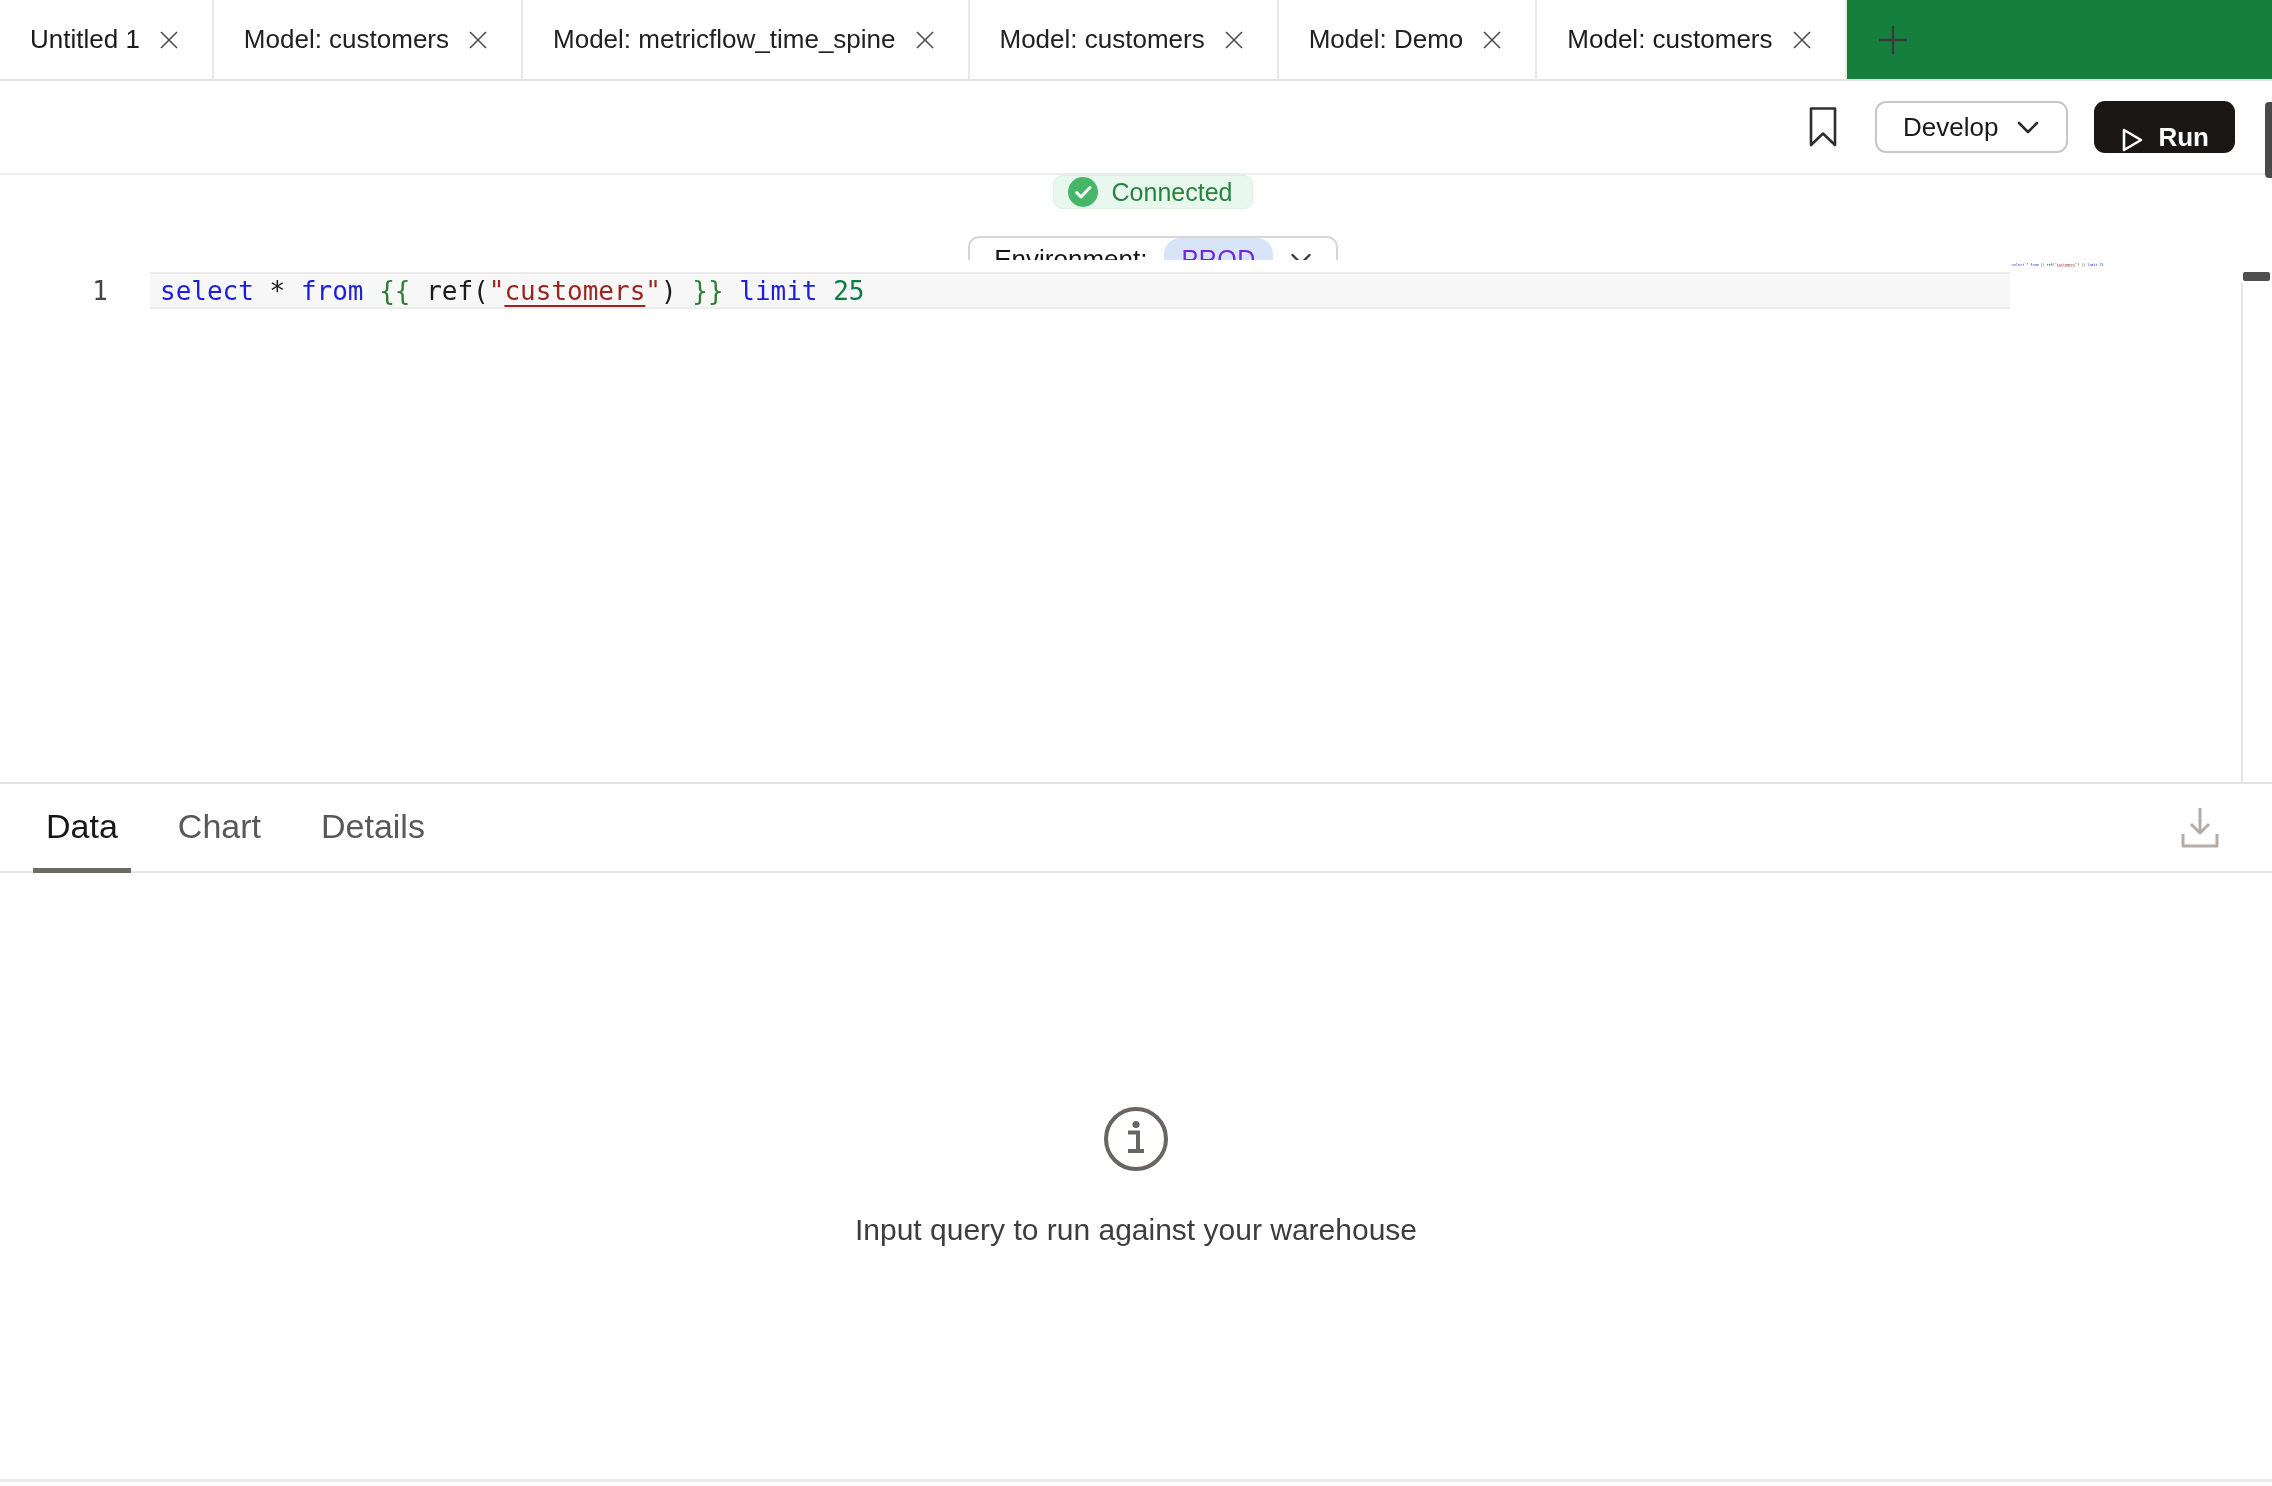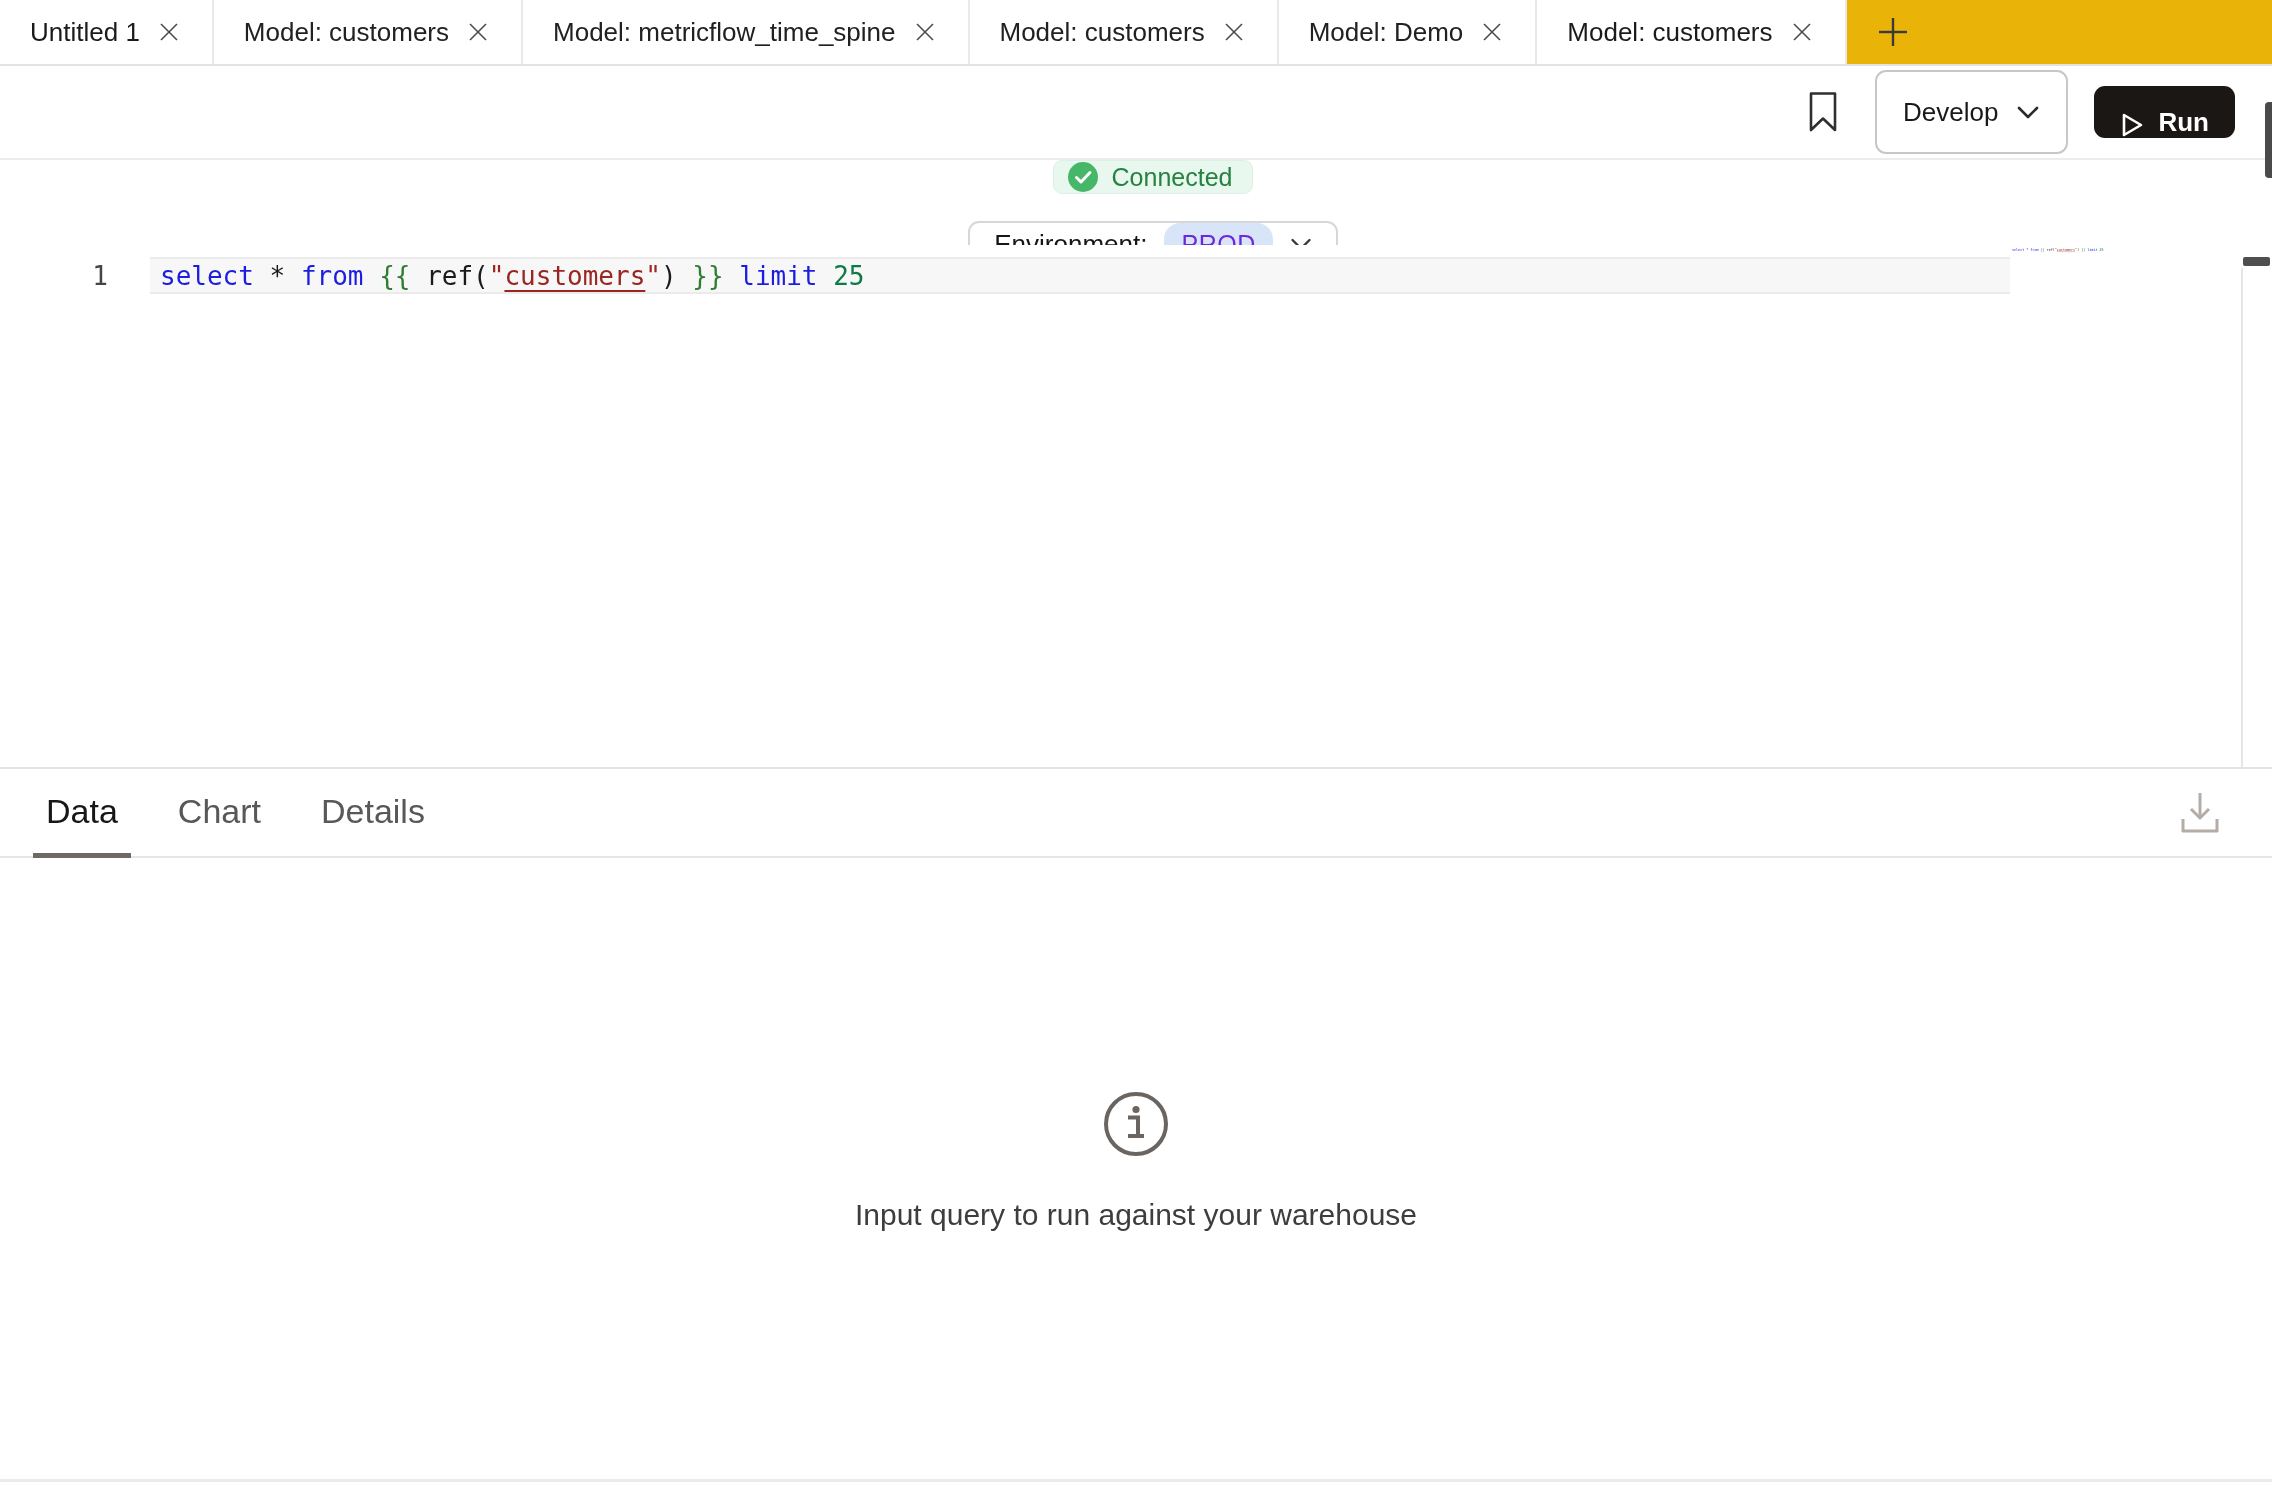--- a/index.html
+++ b/index.html
@@ -2,32 +2,32 @@
 <html><head>
 <meta charset="utf-8">
 <style>
   * { margin:0; padding:0; box-sizing:border-box; }
   html,body { width:2272px; height:1486px; background:#ffffff; }
   body { font-family:"Liberation Sans", sans-serif; color:#1b1b1b; position:relative; overflow:hidden; }
 
   .page { position:absolute; inset:0; width:2272px; height:1486px; background:#fff; }
 
   
-  .tabbar { display:flex; align-items:stretch; height:66px; border-bottom:2px solid #e3e3e3; background:#eab308; }
+  .tabbar { display:flex; align-items:stretch; height:81px; border-bottom:2px solid #e3e3e3; background:#15803d; }
   .tab { display:flex; align-items:center; justify-content:center; gap:16px; border-right:2px solid #e9e9e9; padding:0 30px; cursor:pointer; background:#fff; }
   .tab .label { font-size:26px; color:#222020; white-space:nowrap; }
   .tab.modified .label { color:var(--accent); }
   .tab .close { display:flex; align-items:center; justify-content:center; width:26px; height:26px; }
   .tab-add { display:flex; align-items:center; justify-content:center; width:92px; }
   svg { display:block; }
 
   
   .toolbar { height:94px; border-bottom:2px solid #ececec; display:flex; align-items:center; justify-content:flex-end; padding-right:37px; gap:0; background:#fff; }
   .bookmark-btn { display:flex; align-items:center; justify-content:center; width:60px; height:60px; margin-right:22px; cursor:pointer; background:none; border:none; }
-  .develop-btn { display:flex; align-items:center; gap:18px; height:84px; padding:10px 26px; border:2px solid #c7c7c7; border-radius:11px; background:#fff; font-size:26px; font-weight:500; color:#191919; cursor:pointer; margin-right:26px; font-family:"Liberation Sans", sans-serif; }
+  .develop-btn { display:flex; align-items:center; gap:18px; height:52px; padding:10px 26px; border:2px solid #c7c7c7; border-radius:11px; background:#fff; font-size:26px; font-weight:500; color:#191919; cursor:pointer; margin-right:26px; font-family:"Liberation Sans", sans-serif; }
   .run-btn { display:flex; align-items:flex-end; gap:14px; height:52px; padding:0 26px; border:none; border-radius:11px; background:var(--run-bg); color:#ffffff; font-size:26px; font-weight:600; cursor:pointer; font-family:"Liberation Sans", sans-serif; }
 
   
   .window-scroll-thumb { position:absolute; right:0; top:102px; width:7px; height:76px; background:#4a4a4a; border-radius:4px 0 0 4px; }
 
   
   .status-row { height:85px; display:flex; align-items:center; padding-left:34px; gap:27px; background:#fff;flex-direction:column; }
   .connected-badge { display:flex; align-items:center; gap:13px; height:53px; padding:0 20px 0 13px; background:#e9f8ef; border:1px solid #ddf1e4; border-radius:9px; }
   .connected-badge .txt { font-size:25px; font-weight:500; color:var(--green-text); }
   .env-select { display:flex; align-items:center; gap:17px; height:62px; padding:0 24px; border:2px solid #d7d7d7; border-radius:11px; background:#fff; cursor:pointer; }

